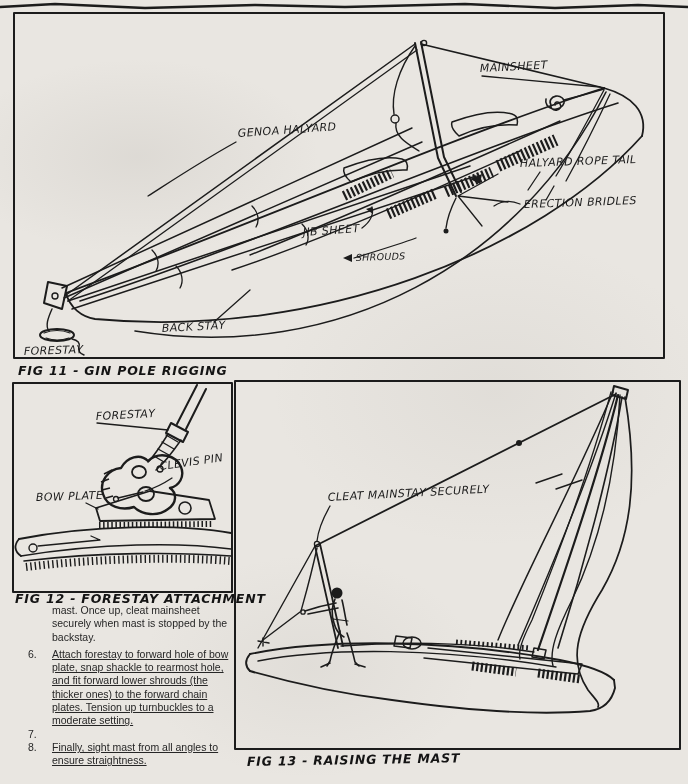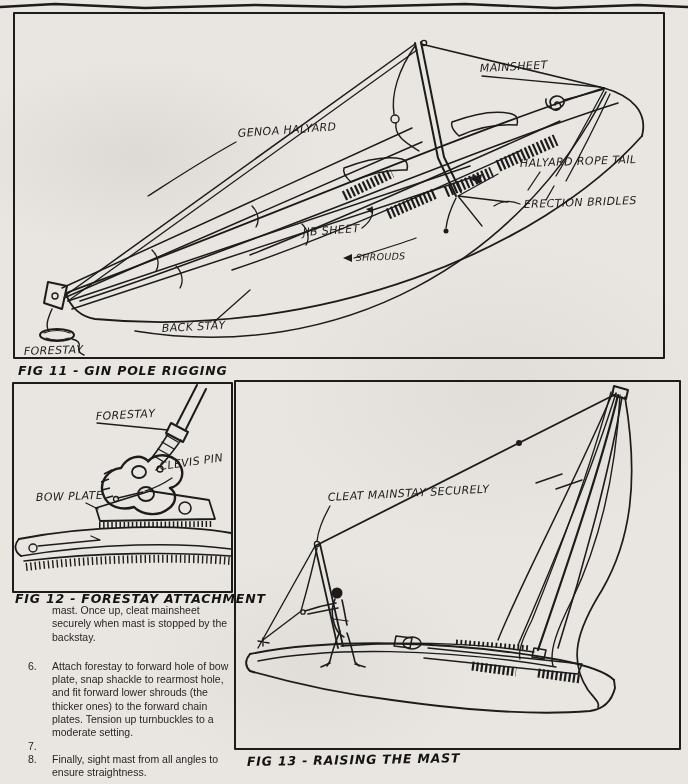--- a/index.html
+++ b/index.html
@@ -14,24 +14,24 @@
   }
   svg{position:absolute;left:0;top:0;}
   .ink{stroke:#1c1c1c;fill:none;stroke-linecap:round;stroke-linejoin:round;}
   .lbl{font:italic 11px "DejaVu Sans", sans-serif;fill:#1b1b1b;letter-spacing:.4px;}
   .lbl-sm{font:italic 9.5px "DejaVu Sans", sans-serif;fill:#1b1b1b;letter-spacing:.3px;}
   .cap{font:italic bold 12.5px "DejaVu Sans", sans-serif;fill:#141414;letter-spacing:.8px;}
   .instructions{
     position:absolute;left:28px;top:604px;width:210px;
     font-size:10.5px;line-height:13.3px;color:#262626;
   }
-  .intro{margin:0 0 16px 24px;}
+  .intro{margin:0 0 4px 24px;}
   .step{display:flex;margin:0;}
   .step .num{flex:0 0 24px;}
-  .step .txt{flex:1;}
+  .step .txt{flex:1;text-decoration:underline;}
 </style>
 </head>
 <body>
 
 <div class="page">
 <svg width="688" height="784" viewBox="0 0 688 784">
 
   <path class="ink" stroke-width="2.4" stroke="#2a2a2a" d="M0,7 L55,4 L145,8 L255,5 L345,7 L465,4 L555,8 L638,5 L688,7"></path>
 
   <g>

